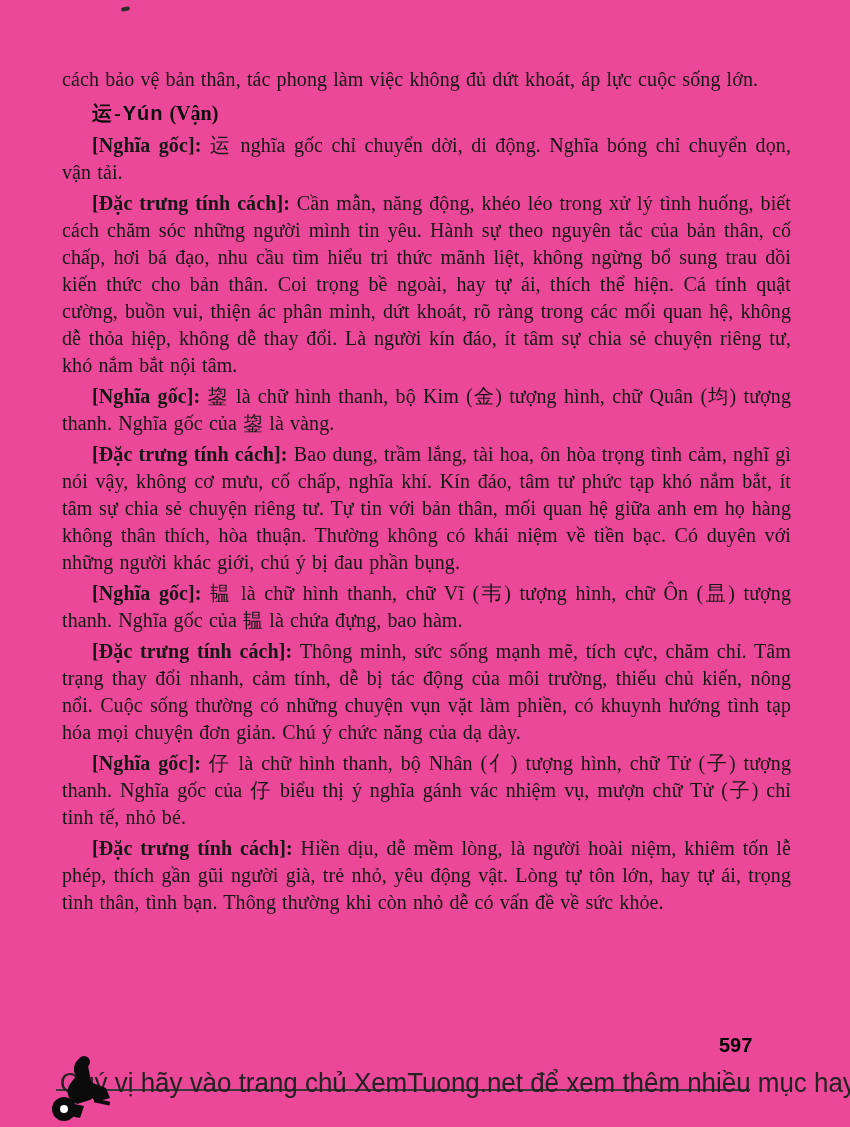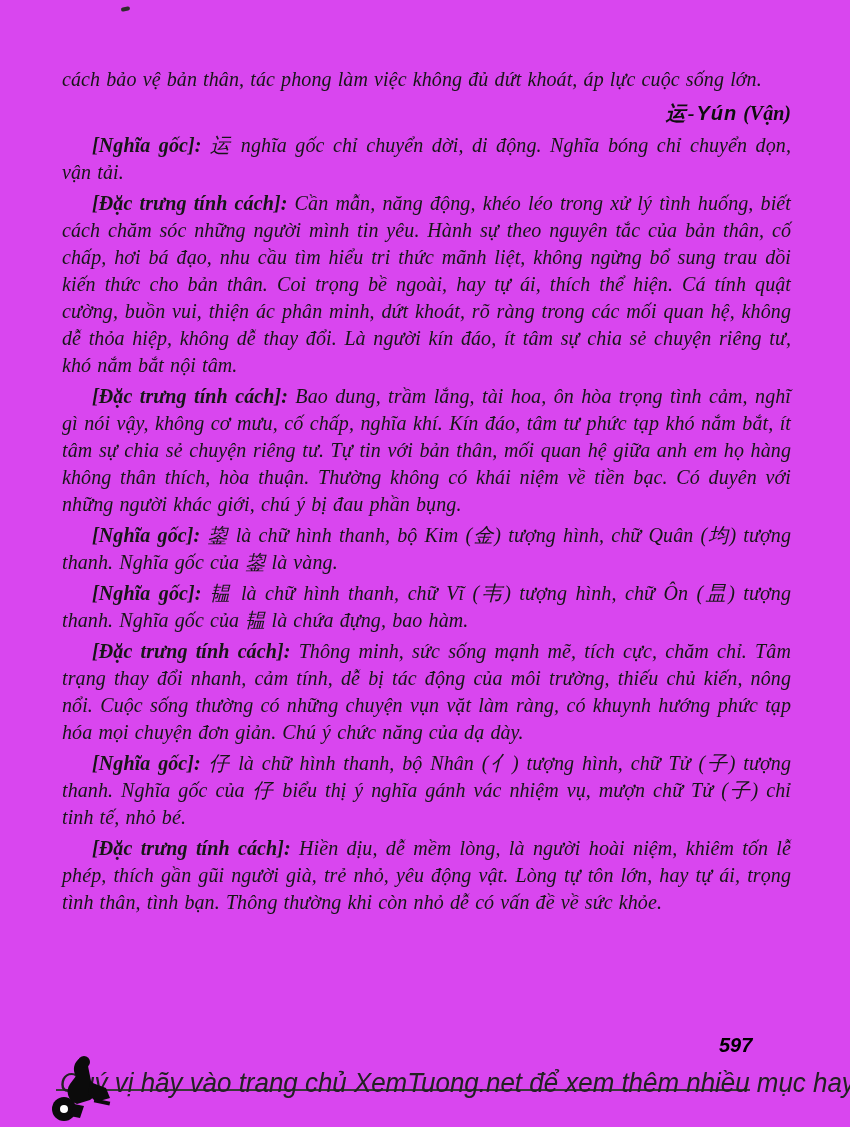--- a/index.html
+++ b/index.html
@@ -2,33 +2,33 @@
 <html><head>
 <meta charset="utf-8">
 <style>
   html,body{margin:0;padding:0;}
   body{
     width:850px;height:1127px;position:relative;overflow:hidden;
     background:#ffffff;
     font-family:"Liberation Serif", serif;
     color:#151515;
   }
-  .page{position:absolute;inset:0;background:#d946ef;font-style:italic;}
+  .page{position:absolute;inset:0;background:#ec4899;}
   .speck{position:absolute;left:121px;top:7px;width:9px;height:4px;background:#2c2c2c;border-radius:2px;transform:rotate(-12deg);z-index:1;}
   .content{
     position:absolute;left:62px;top:66px;width:729px;z-index:1;
   }
   .para{
     font-size:20px;line-height:27px;text-align:justify;margin:0 0 4px 0;
     letter-spacing:0.1px;word-spacing:1px;color:#161616;
   }
   .indent{text-indent:30px;}
   .b{font-weight:bold;margin-top:11px;}
   .heading{
-    margin:7px 0 5px 30px;font-size:20px;color:#0e0e0e;white-space:nowrap;text-align:right;
+    margin:7px 0 5px 30px;font-size:20px;color:#0e0e0e;white-space:nowrap;
   }
   .hanzi{font-size:20px;font-weight:bold;}
   .sep{font-weight:bold;padding:0 2px;}
   .pinyin{
     font-family:"Liberation Sans", sans-serif;font-weight:bold;font-size:20px;
     letter-spacing:1px;
   }
   .viet{font-weight:bold;padding-left:6px;}
   .watermark{
     position:absolute;left:68px;top:496px;z-index:2;pointer-events:none;
@@ -70,35 +70,35 @@
     <p class="para indent">
       <span class="b">[Nghĩa gốc]:</span>
       <span>运 nghĩa gốc chỉ chuyển dời, di động. Nghĩa bóng chỉ chuyển dọn, vận tải.</span>
     </p>
     <p class="para indent">
       <span class="b">[Đặc trưng tính cách]:</span>
       <span>Cần mẫn, năng động, khéo léo trong xử lý tình huống, biết cách chăm sóc những người mình tin yêu. Hành sự theo nguyên tắc của bản thân, cố chấp, hơi bá đạo, nhu cầu tìm hiểu tri thức mãnh liệt, không ngừng bổ sung trau dồi kiến thức cho bản thân. Coi trọng bề ngoài, hay tự ái, thích thể hiện. Cá tính quật cường, buồn vui, thiện ác phân minh, dứt khoát, rõ ràng trong các mối quan hệ, không dễ thỏa hiệp, không dễ thay đổi. Là người kín đáo, ít tâm sự chia sẻ chuyện riêng tư, khó nắm bắt nội tâm.</span>
     </p>
 
     <p class="para indent">
+      <span class="b">[Nghĩa gốc]:</span>
+      <span>鋆 là chữ hình thanh, bộ Kim (金) tượng hình, chữ Quân (均) tượng thanh. Nghĩa gốc của 鋆 là vàng.</span>
+    </p>
+    <p class="para indent">
       <span class="b">[Đặc trưng tính cách]:</span>
       <span>Bao dung, trầm lắng, tài hoa, ôn hòa trọng tình cảm, nghĩ gì nói vậy, không cơ mưu, cố chấp, nghĩa khí. Kín đáo, tâm tư phức tạp khó nắm bắt, ít tâm sự chia sẻ chuyện riêng tư. Tự tin với bản thân, mối quan hệ giữa anh em họ hàng không thân thích, hòa thuận. Thường không có khái niệm về tiền bạc. Có duyên với những người khác giới, chú ý bị đau phần bụng.</span>
-    </p>
-    <p class="para indent">
-      <span class="b">[Nghĩa gốc]:</span>
-      <span>鋆 là chữ hình thanh, bộ Kim (金) tượng hình, chữ Quân (均) tượng thanh. Nghĩa gốc của 鋆 là vàng.</span>
     </p>
 
     <p class="para indent">
       <span class="b">[Nghĩa gốc]:</span>
       <span>韫 là chữ hình thanh, chữ Vĩ (韦) tượng hình, chữ Ôn (昷) tượng thanh. Nghĩa gốc của 韫 là chứa đựng, bao hàm.</span>
     </p>
     <p class="para indent">
       <span class="b">[Đặc trưng tính cách]:</span>
-      <span>Thông minh, sức sống mạnh mẽ, tích cực, chăm chỉ. Tâm trạng thay đổi nhanh, cảm tính, dễ bị tác động của môi trường, thiếu chủ kiến, nông nổi. Cuộc sống thường có những chuyện vụn vặt làm ràng, có khuynh hướng phức tạp hóa mọi chuyện đơn giản. Chú ý chức năng của dạ dày.</span>
+      <span>Thông minh, sức sống mạnh mẽ, tích cực, chăm chỉ. Tâm trạng thay đổi nhanh, cảm tính, dễ bị tác động của môi trường, thiếu chủ kiến, nông nổi. Cuộc sống thường có những chuyện vụn vặt làm phiền, có khuynh hướng tình tạp hóa mọi chuyện đơn giản. Chú ý chức năng của dạ dày.</span>
     </p>
 
     <p class="para indent">
       <span class="b">[Nghĩa gốc]:</span>
       <span>仔 là chữ hình thanh, bộ Nhân (亻) tượng hình, chữ Tử (子) tượng thanh. Nghĩa gốc của 仔 biểu thị ý nghĩa gánh vác nhiệm vụ, mượn chữ Tử (子) chỉ tinh tế, nhỏ bé.</span>
     </p>
     <p class="para indent">
       <span class="b">[Đặc trưng tính cách]:</span>
       <span>Hiền dịu, dễ mềm lòng, là người hoài niệm, khiêm tốn lễ phép, thích gần gũi người già, trẻ nhỏ, yêu động vật. Lòng tự tôn lớn, hay tự ái, trọng tình thân, tình bạn. Thông thường khi còn nhỏ dễ có vấn đề về sức khỏe.</span>
     </p>

